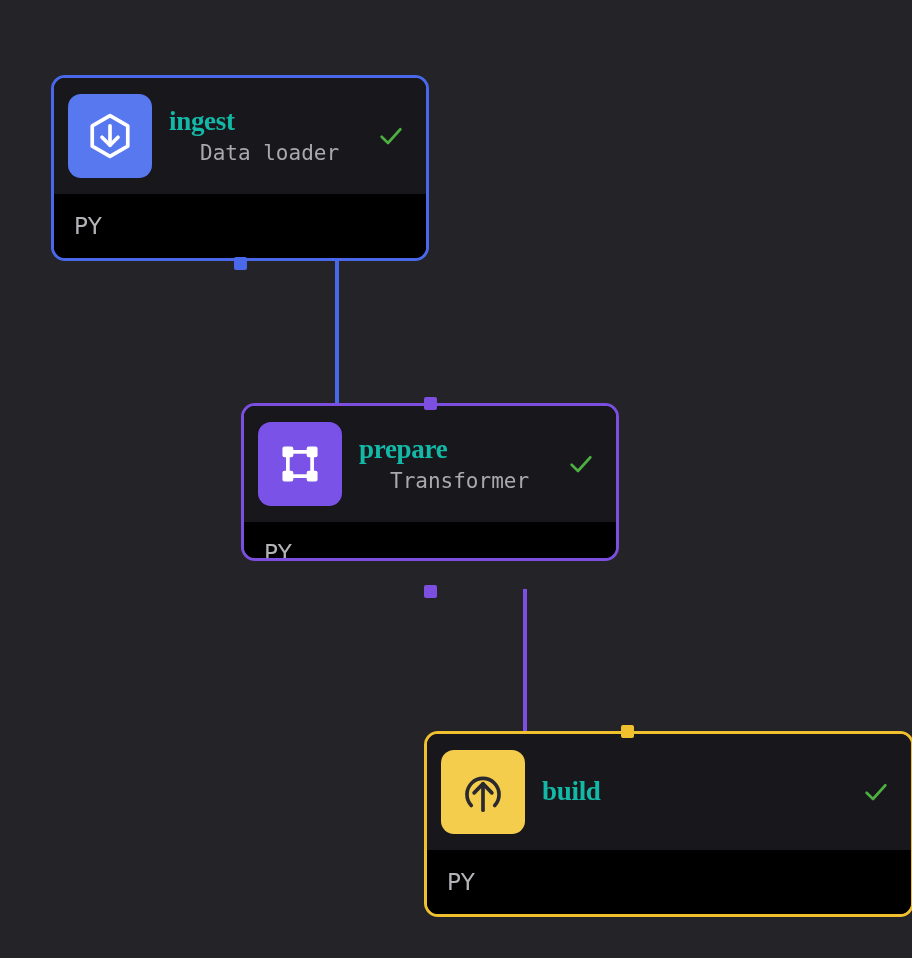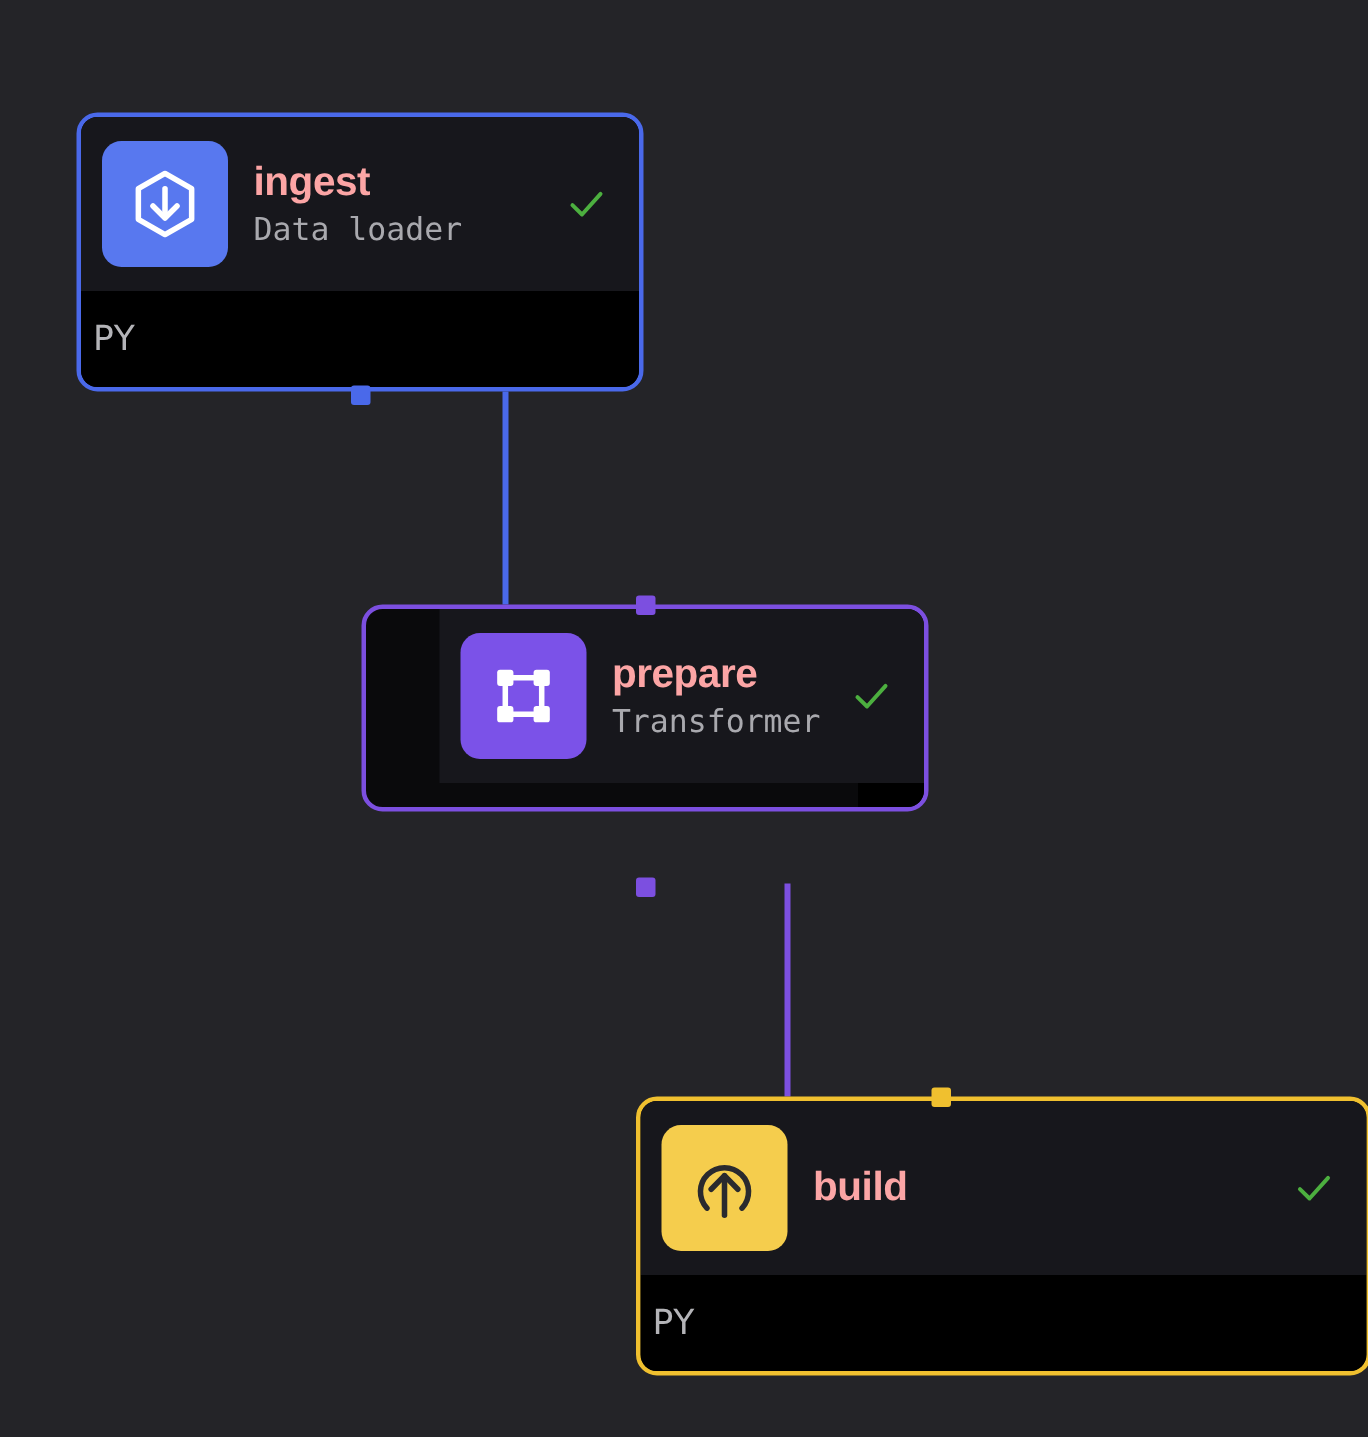--- a/index.html
+++ b/index.html
@@ -73,54 +73,55 @@
   .node-text {
     flex: 1 1 auto;
     min-width: 0;
     display: flex;
     flex-direction: column;
     justify-content: center;
     gap: 2px;
   }
 
   .node-title {
-    font-family: Liberation Sans, sans-serif;
+    font-family: Liberation Serif, serif;
     font-weight: 700;
     font-size: 27px;
     line-height: 1.18;
-    color: #fca5a5;
+    color: #14b8a6;
     letter-spacing: -0.3px;
   }
 
   .node-subtitle {
     font-family: "DejaVu Sans Mono", "Liberation Mono", monospace;
     font-weight: 400;
     font-size: 21px;
     line-height: 1.25;
     color: #a9a9ae;
     letter-spacing: 0px;
+    margin-left: 31px;
   }
 
   .node-status {
     flex: 0 0 auto;
     width: 34px;
     height: 34px;
     display: flex;
     align-items: center;
     justify-content: center;
     align-self: center;
   }
   .node-status svg { display: block; }
 
   .node-footer {
     background: #000000;
     flex: 1 1 auto;
     display: flex;
     align-items: center;
-    padding: 0 8px;
+    padding: 0 20px;
     min-height: 58px;
   }
 
   .lang-badge {
     font-family: "DejaVu Sans", "Liberation Sans", sans-serif;
     font-size: 23px;
     color: #b4b4b8;
     letter-spacing: 0.5px;
     line-height: 1;
   }
@@ -129,21 +130,21 @@
   .port {
     position: absolute;
     z-index: 4;
     width: 13px;
     height: 13px;
     border-radius: 2px;
   }
 
   
   #node-ingest  { left: 51px;  top: 75px;  width: 378px; height: 186px; border-color: #4a69ea; }
-  #node-prepare { left: 241px; top: 403px; width: 378px; height: 138px; border-color: #7c4fe0; align-items: flex-end; }
+  #node-prepare { left: 241px; top: 403px; width: 378px; height: 158px; border-color: #7c4fe0; }
   #node-build   { left: 424px; top: 731px; width: 490px; height: 186px; border-color: #f0c02f; }
 
   #node-ingest  .node-footer,
   #node-prepare .node-footer,
   #node-build   .node-footer { min-height: 62px; }
 </style>
 </head>
 <body>
 
 <div id="canvas">

